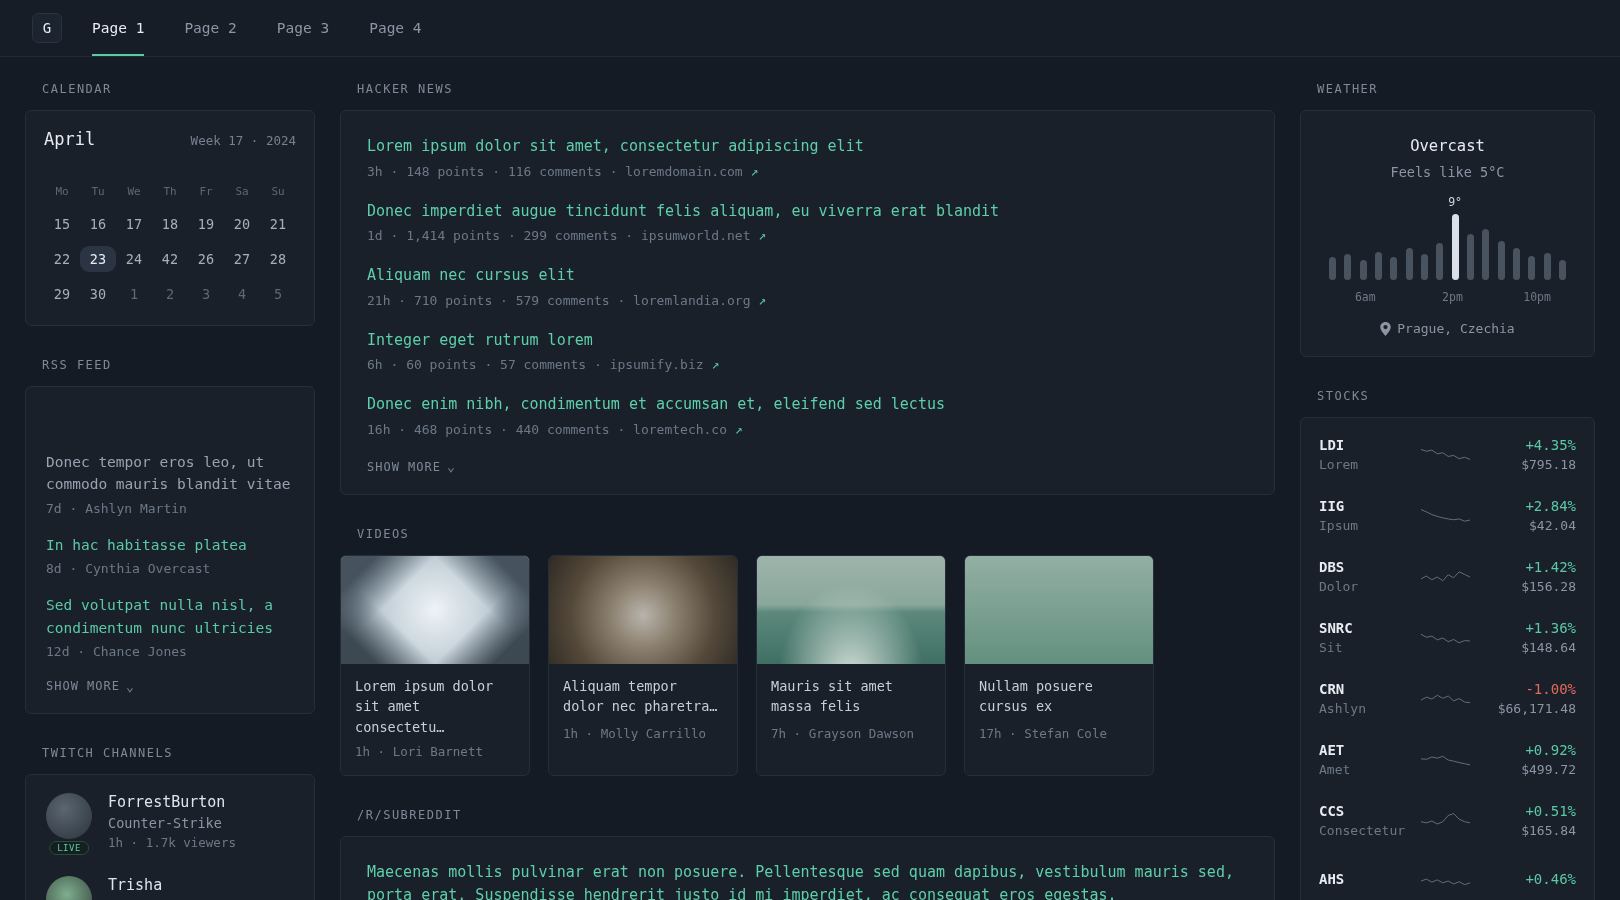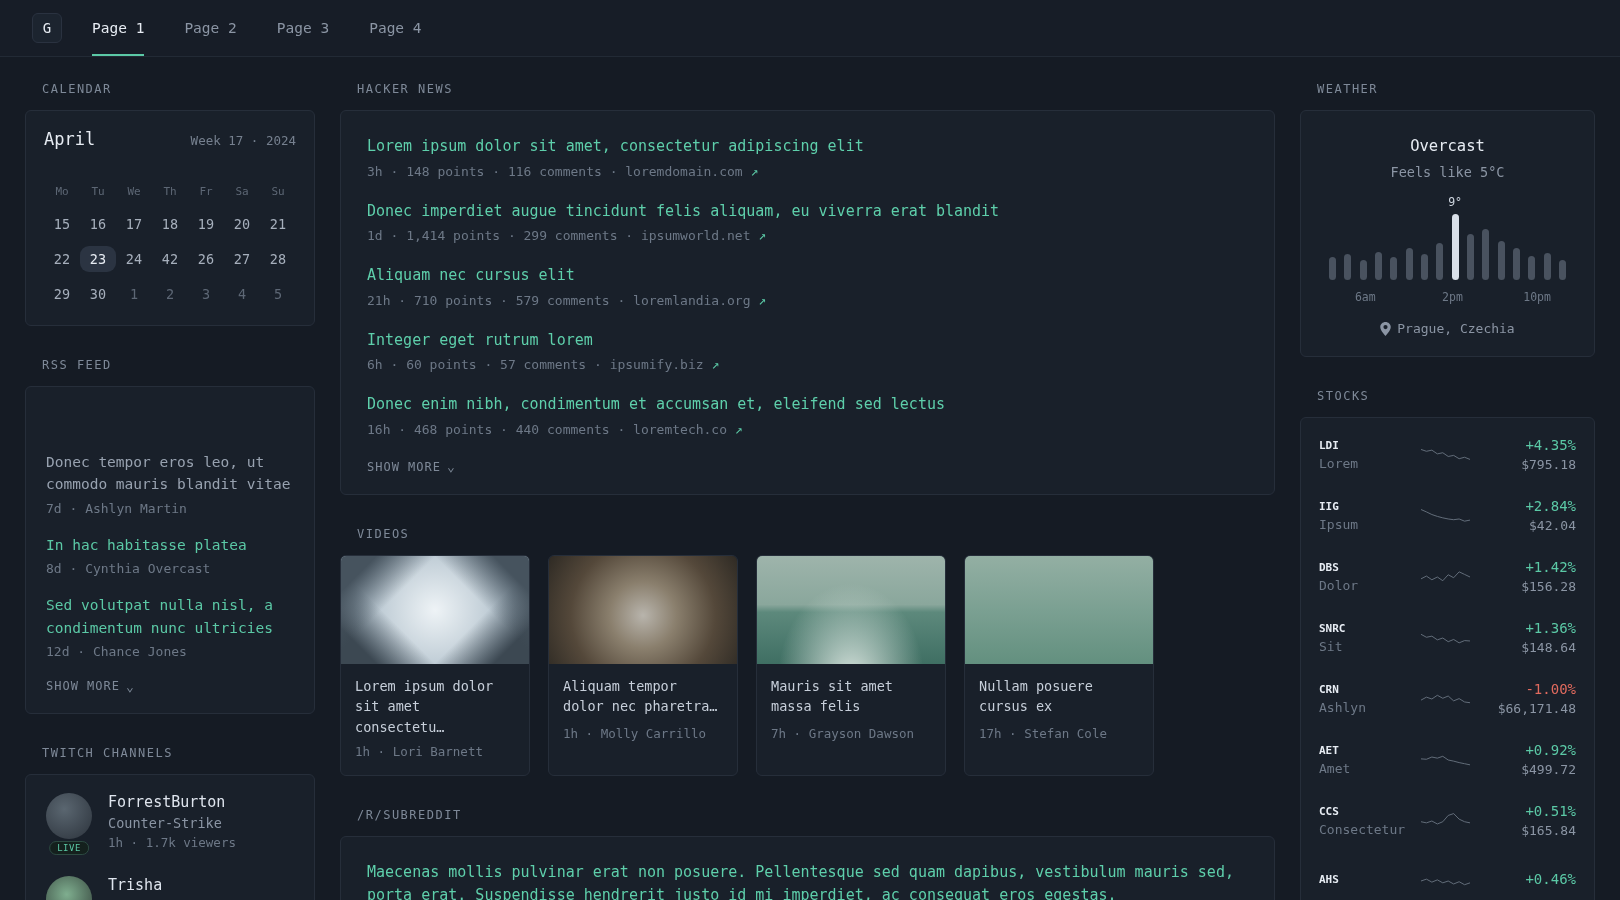--- a/index.html
+++ b/index.html
@@ -97,21 +97,21 @@
   .wbar.hi { background:#d9e0e9; }
   .wbar-label { position:absolute; top:-19px; left:50%; transform:translateX(-50%); font-size:11.5px; color:#cfd6e0; }
   .w-axis { position:relative; height:15px; margin-top:10px; }
   .w-axis span { position:absolute; transform:translateX(-50%); font-size:11.5px; color:var(--meta); top:0; }
   .w-loc { margin-top:16px; font-size:13px; color:var(--soft); display:flex; align-items:center; justify-content:center; gap:6px; }
   .pin { width:11px; height:14px; }
   
   .stocks { padding:6px 18px; }
   .stock-row { display:flex; align-items:center; padding:13px 0; gap:10px; }
   .stock-id { width:92px; flex:none; }
-  .stock-sym { font-size:11px; font-weight:bold; color:var(--white); cursor:pointer; }
+  .stock-sym { font-size:14px; font-weight:bold; color:var(--white); cursor:pointer; }
   .stock-name { font-size:13px; color:var(--meta); margin-top:4px; }
   .spark { flex:1; height:34px; }
   .spark polyline { fill:none; stroke:#68727f; stroke-width:1.4; }
   .stock-vals { width:96px; flex:none; text-align:right; }
   .stock-change { font-size:14px; }
   .stock-change.up { color:var(--accent); }
   .stock-change.down { color:var(--red); }
   .stock-price { font-size:13px; color:var(--soft); margin-top:4px; }
 </style>
 </head>

